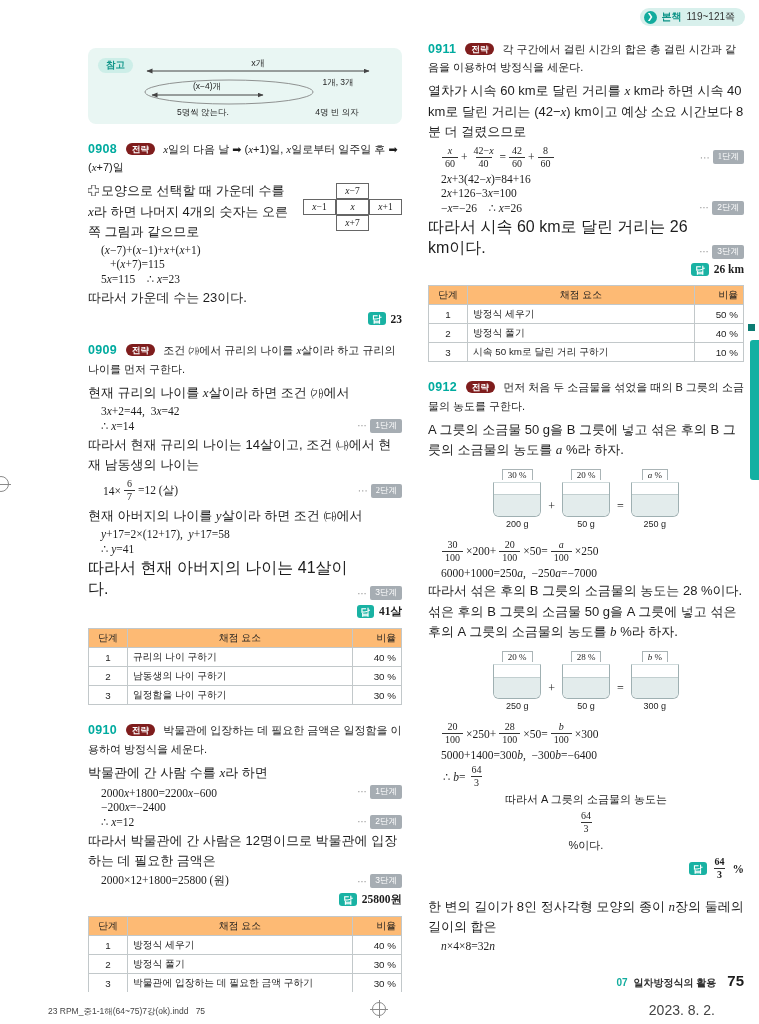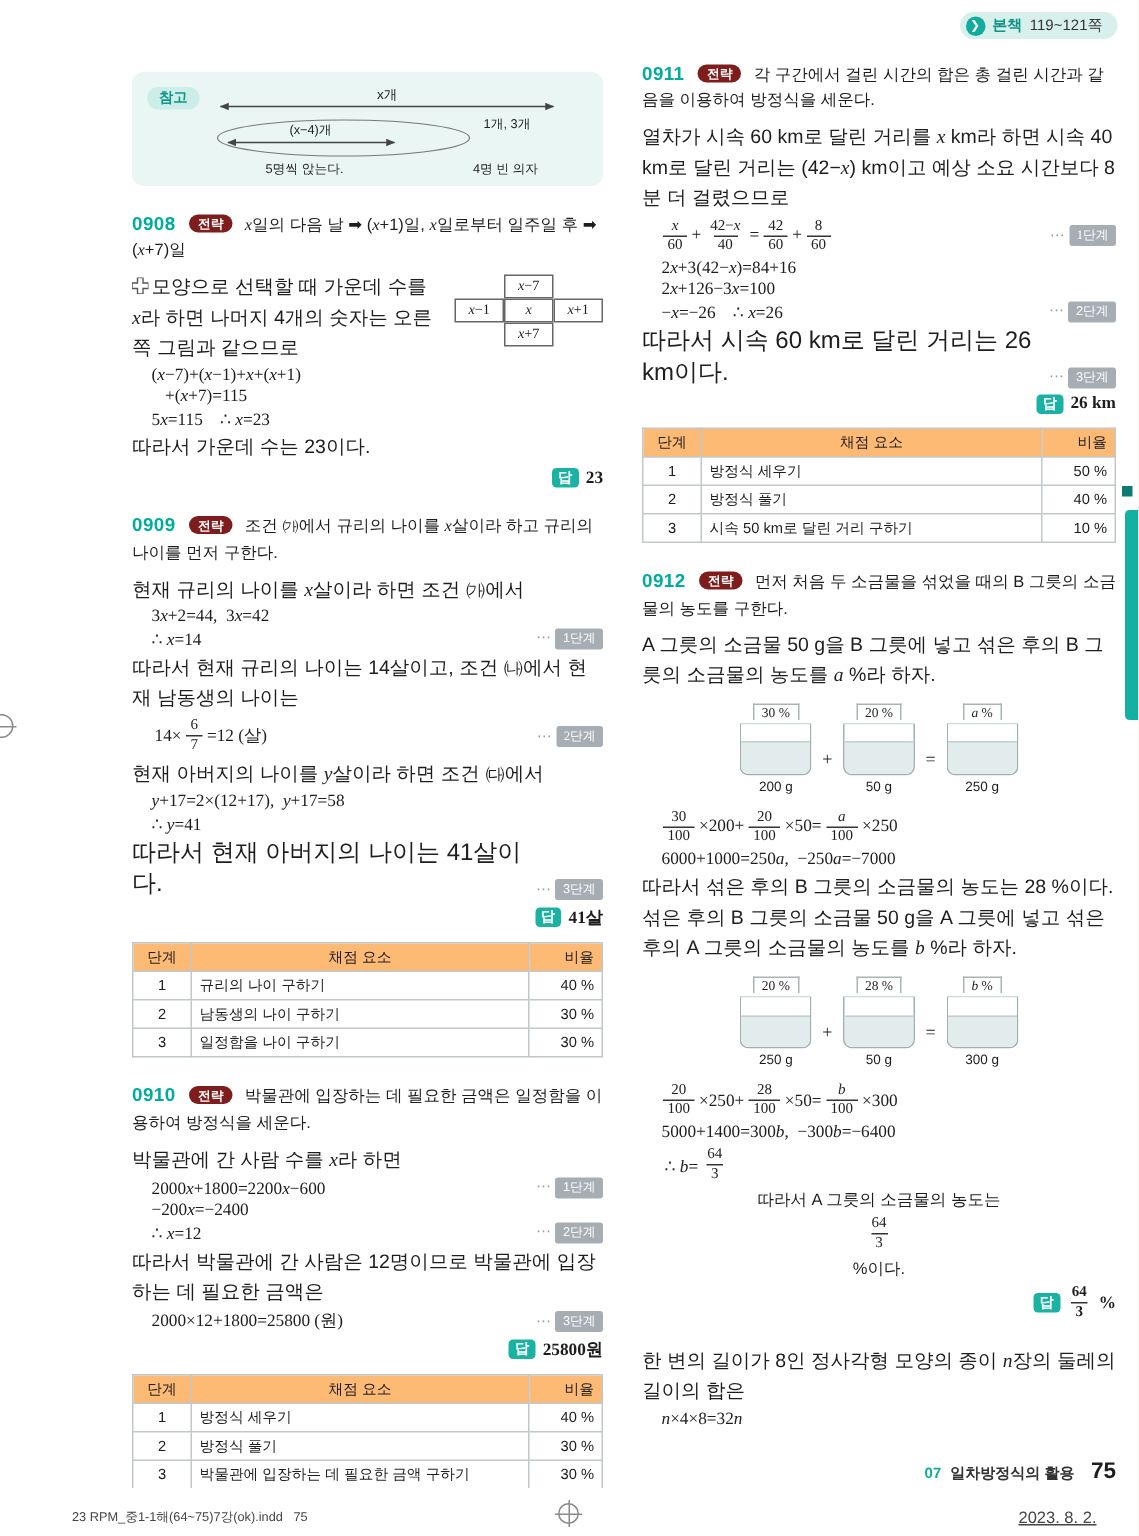--- a/index.html
+++ b/index.html
@@ -84,21 +84,21 @@
   .bk-op { font-size:12px; padding-bottom:15px; font-family:"Liberation Serif","DejaVu Serif",serif; }
 
   
   .chapline { display:flex; justify-content:flex-end; align-items:baseline; gap:6px; margin-top:20px; font-size:10px; }
   .ch-no { color:#12ac9e; font-weight:700; }
   .ch-title { color:#333; font-weight:700; }
   .ch-page { font-size:15px; font-weight:700; margin-left:5px; }
 
   
   .print-left { position:absolute; bottom:6px; left:48px; font-size:8.5px; color:#444; white-space:pre; }
-  .print-right { position:absolute; bottom:6px; right:28px; font-size:11px; color:#444;text-decoration:underline; }
+  .print-right { position:absolute; bottom:6px; right:44px; font-size:14px; color:#444; }
   .regmark-left { position:absolute; left:-7px; top:476px; width:14px; height:14px; border:1px solid #8a8a8a; border-radius:50%; }
   .regmark-left::before { content:""; position:absolute; top:50%; left:-3px; right:-3px; height:1px; background:#8a8a8a; }
   .regmark-bottom { position:absolute; left:372px; bottom:8px; width:12px; height:12px; border:1px solid #8a8a8a; border-radius:50%; }
   .regmark-bottom::before { content:""; position:absolute; top:-3px; bottom:-3px; left:50%; width:1px; background:#8a8a8a; }
   .regmark-bottom::after { content:""; position:absolute; left:-3px; right:-3px; top:50%; height:1px; background:#8a8a8a; }
   .edge-sq { position:absolute; right:4px; top:324px; width:7px; height:7px; background:#0c7c73; }
   .edge-tab { position:absolute; right:0; top:340px; width:9px; height:140px; background:#14b0a2; border-radius:3px 0 0 3px; }
 </style>
 </head>
 <body>

